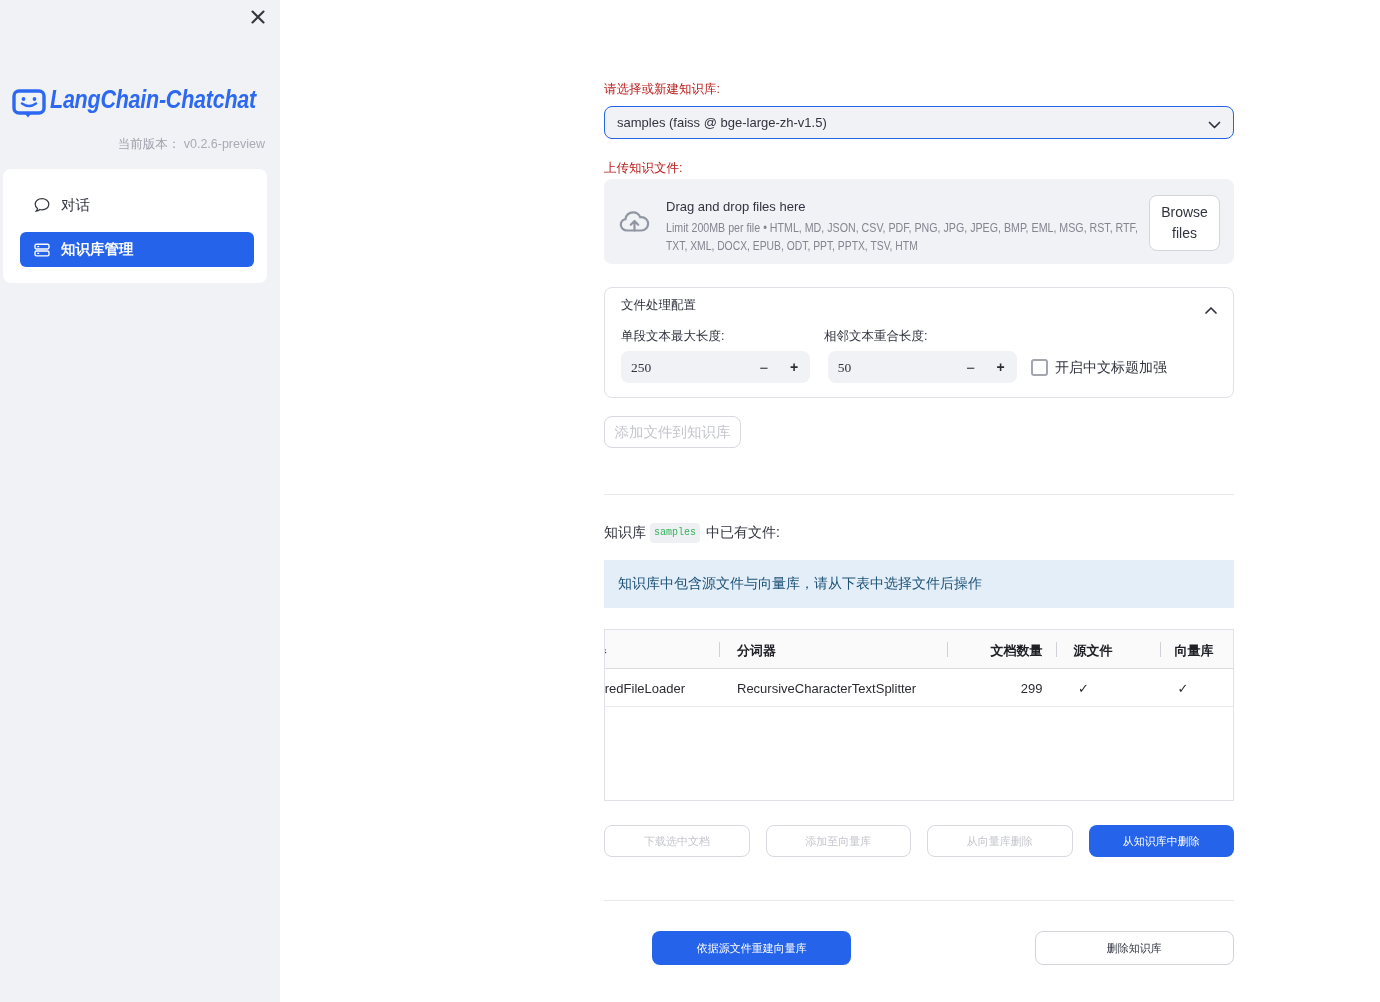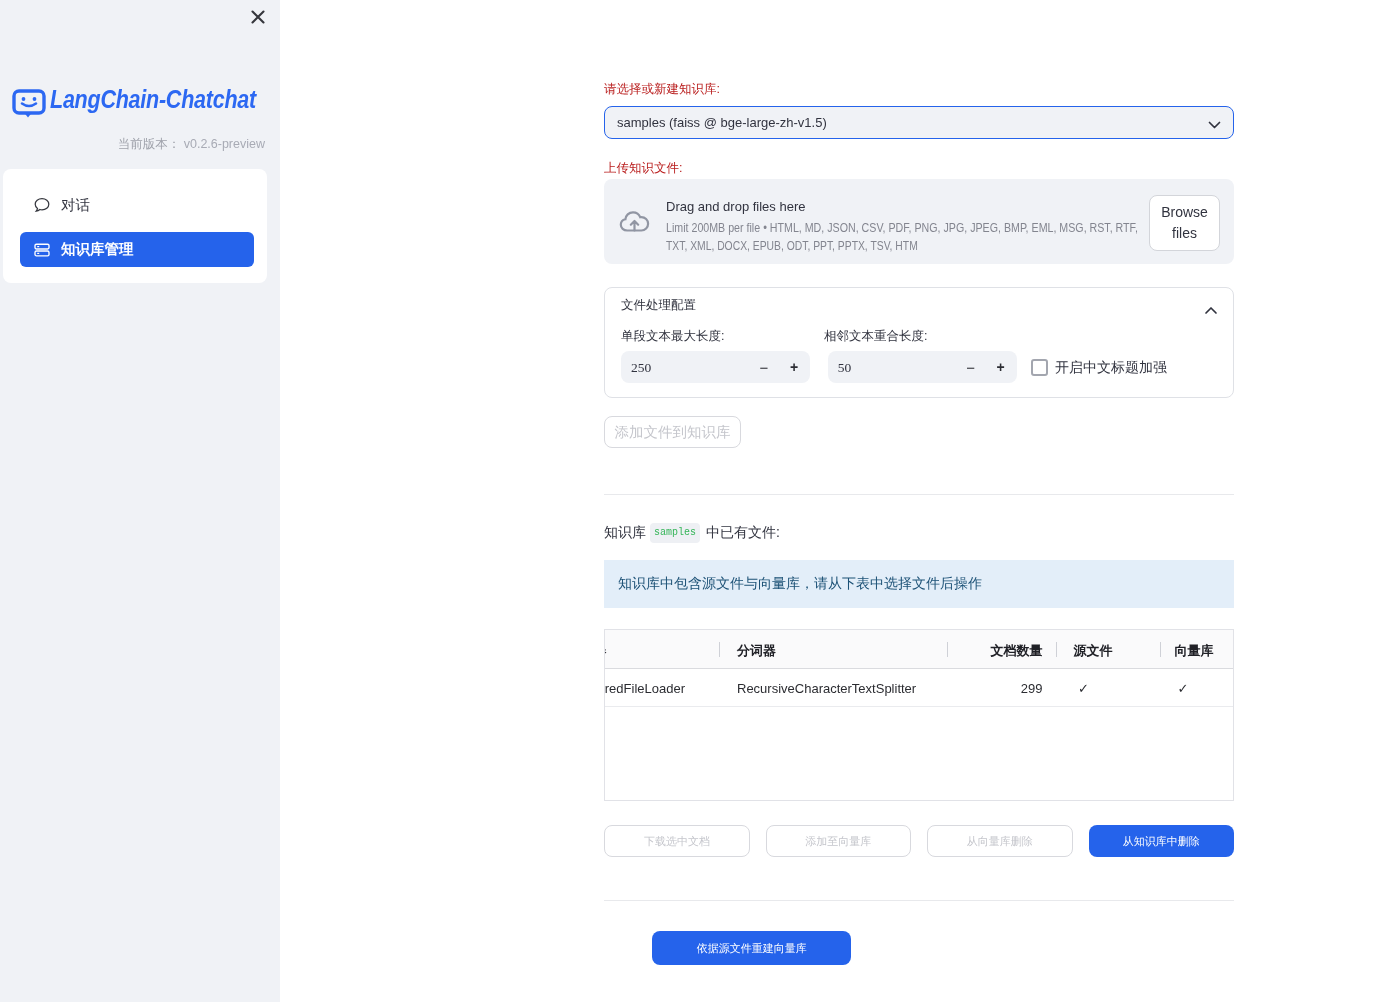--- a/index.html
+++ b/index.html
@@ -218,15 +218,16 @@
     <div class="btn disabled" style="left:0; width:146px;">下载选中文档</div>
     <div class="btn disabled" style="left:161.5px; width:145.5px;">添加至向量库</div>
     <div class="btn disabled" style="left:323px; width:145.5px;">从向量库删除</div>
     <div class="btn primary" style="left:484.5px; width:145.5px;">从知识库中删除</div>
   </div>
 
   <div class="hr" id="divider-2"></div>
 
   <div class="btn-row-bottom">
     <div class="btn primary" style="left:0; width:199.3px;margin-left:48px;">依据源文件重建向量库</div>
+    <div class="btn secondary" style="left:430.7px; width:199.3px;">删除知识库</div>
   </div>
 
 </div>
 
 </body></html>

